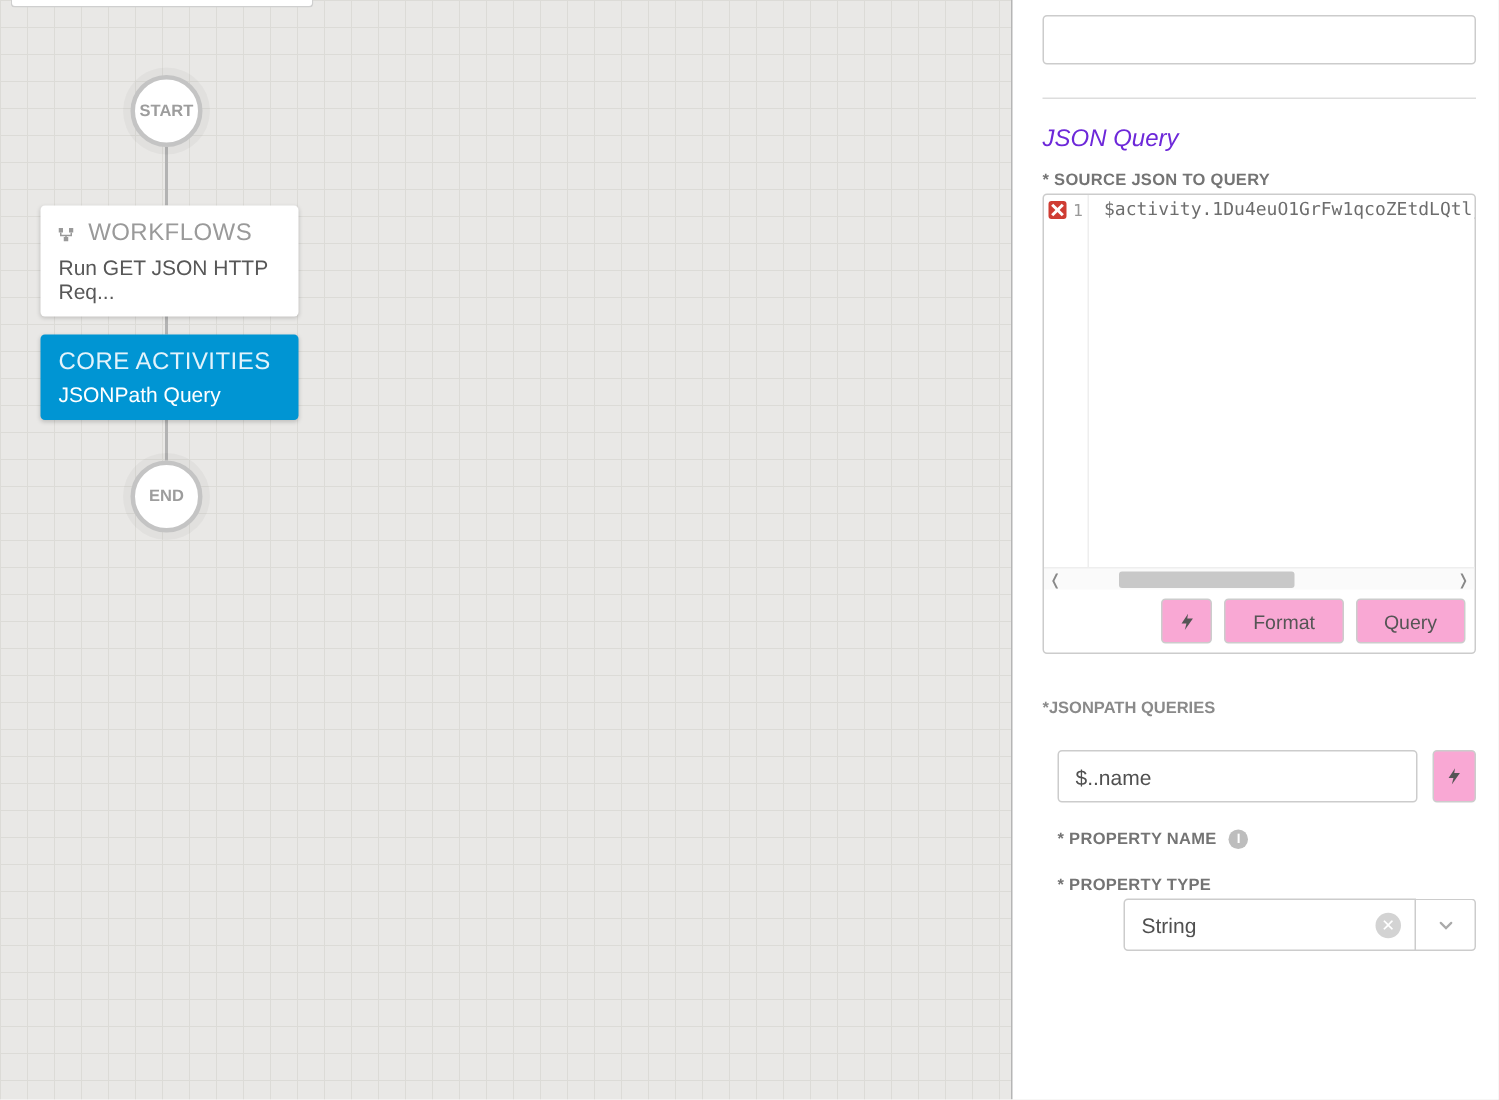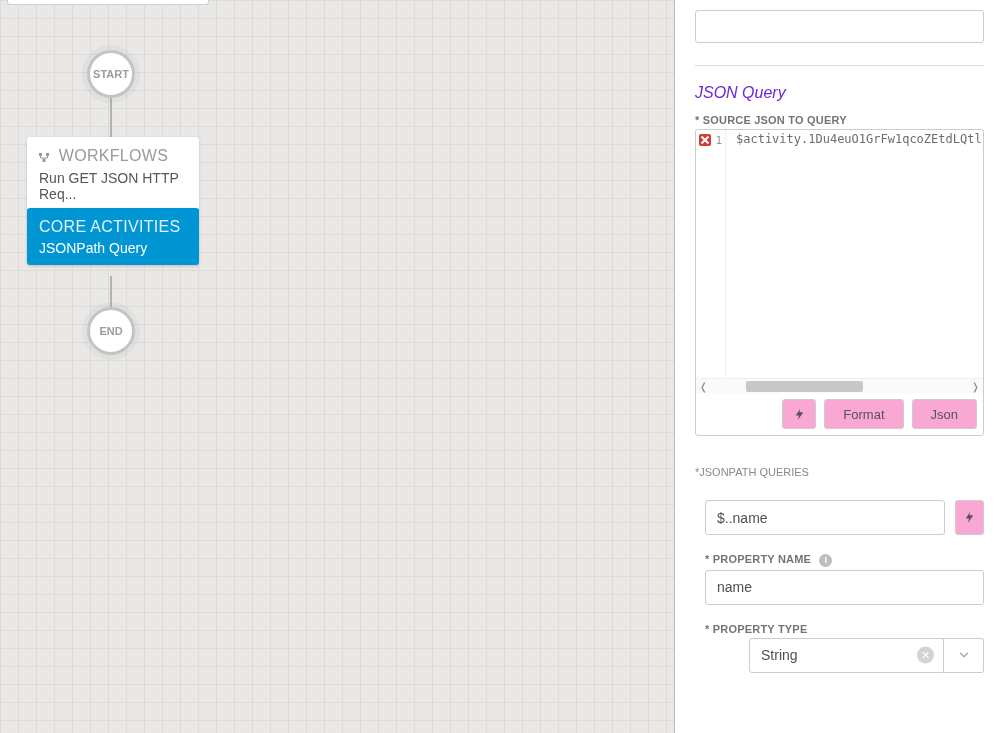--- a/index.html
+++ b/index.html
@@ -42,21 +42,21 @@
   padding:10px 12px 9px;
 }
 .card .cat{font-size:16px;font-weight:400;letter-spacing:.3px;text-transform:uppercase;margin-bottom:4px;}
 .card .name{font-size:14px;}
 .card .caticon{display:inline-block;vertical-align:-1px;margin-right:5px;}
 .card-white{background:#fff;color:#575757;}
 .card-white .cat{color:#9a9a9a;}
 .card-blue{background:#0095d3;color:#fff;}
 .card-blue .cat{color:#e2f3fb;}
 #card1{left:27px;top:137px;}
-#card2{left:27px;top:208px;}
+#card2{left:27px;top:223px;}
 .svglines{position:absolute;left:0;top:0;width:674px;height:733px;pointer-events:none;}
 .svglines line{stroke:#b3b3b3;stroke-width:2;}
 
 .panel-top-input{width:100%;height:33px;border:1px solid #ccc;border-radius:3px;margin-bottom:22px;}
 .panel hr{border:0;border-top:1px solid #ddd;margin:0 0 18px;}
 h2{font-family:"Trebuchet MS","Segoe UI",sans-serif;font-weight:400;color:#6d28d9;font-size:16px;margin:0 0 12px;font-style:italic;}
 .fl{font-size:11px;font-weight:700;color:#747474;letter-spacing:.2px;text-transform:uppercase;margin-bottom:3px;}
 .fl .info{display:inline-block;width:13px;height:13px;border-radius:50%;background:#bdbdbd;color:#fff;font-size:9px;font-weight:700;text-align:center;line-height:13px;margin-left:5px;vertical-align:middle;}
 .code-editor{border:1px solid #ccc;border-radius:3px;overflow:hidden;margin-bottom:30px;}
 .code-body{display:flex;height:248px;font-family:Consolas,monospace;font-size:12px;}
@@ -69,21 +69,21 @@
 .codearea{flex:1;padding:2px 0 2px 10px;white-space:nowrap;overflow:hidden;color:#6d6d6d;}
 .scrolltrack{height:15px;background:#fafafa;position:relative;border-top:1px solid #eee;}
 .sarrow{position:absolute;top:0;width:15px;height:15px;display:flex;align-items:center;justify-content:center;color:#888;font-size:10px;cursor:pointer;}
 .sarrow.l{left:0;} .sarrow.r{right:0;}
 .sthumb{position:absolute;left:50px;top:2px;height:11px;width:117px;background:#c8c8c8;border-radius:2px;}
 .btnrow{display:flex;justify-content:flex-end;gap:8px;padding:6px;}
 .btn{height:30px;border:1px solid #ccc;background:#f9a8d4;border-radius:3px;padding:0 18px;font-size:13px;color:#555;cursor:pointer;display:flex;align-items:center;}
 .btn.square{width:34px;padding:0;justify-content:center;}
 svg.bolt{width:13px;height:13px;}
 svg.bolt path{fill:#555;}
-.sublabel{font-size:11px;font-weight:400;color:#8a8a8a;text-transform:uppercase;margin-bottom:22px;}
+.sublabel{font-size:11px;font-weight:700;color:#8a8a8a;text-transform:uppercase;margin-bottom:22px;}
 .formrow{margin-bottom:18px;}
 .row-with-btn{display:flex;gap:10px;}
 .input{width:100%;height:35px;border:1px solid #ccc;border-radius:3px;padding:0 11px;font-size:14px;color:#505050;}
 .clearx{position:absolute;right:10px;top:50%;transform:translate(0,-50%);width:17px;height:17px;border-radius:50%;background:#d3d3d3;color:#fff;font-size:11px;display:flex;align-items:center;justify-content:center;cursor:pointer;}
 .selbox{position:relative;flex:1;}
 .chev-btn{width:40px;height:35px;border:1px solid #ccc;border-left:none;border-radius:0 3px 3px 0;background:#fff;display:flex;align-items:center;justify-content:center;cursor:pointer;color:#aaa;}
 .prop-type{display:flex;padding-left:44px;}
 </style>
 </head>
 <body>
@@ -152,21 +152,21 @@
         <div class="sthumb"></div>
         <div class="sarrow r">❭</div>
       </div>
       <div class="btnrow">
         <button class="btn square">
           <svg class="bolt" viewBox="0 0 24 24">
               <path d="M13 2 L5 14 H11 L9 22 L19 8 H12 Z"></path>
             </svg>
         </button>
         <button class="btn">Format</button>
-        <button class="btn">Json</button>
+        <button class="btn">Query</button>
       </div>
     </div>
 
     <div class="sublabel">*JSONPATH QUERIES</div>
 
     <div style="padding-left:10px;">
 
       <div class="formrow">
         <div class="row-with-btn">
           <input class="input" value="$..name" style="">
@@ -176,21 +176,20 @@
               </svg>
           </button>
         </div>
       </div>
 
       <div class="formrow">
         <div class="fl">
           <span>* PROPERTY NAME</span>
           <span class="info">i</span>
         </div>
-        <input class="input" value="name" style="">
       </div>
 
       <div class="formrow">
         <div class="fl">* PROPERTY TYPE</div>
         <div class="prop-type">
           <div class="selbox">
             <input class="input" style="border-top-right-radius: 0px; border-bottom-right-radius: 0px;" value="String">
             <span class="clearx">✕</span>
           </div>
           <div class="chev-btn">

